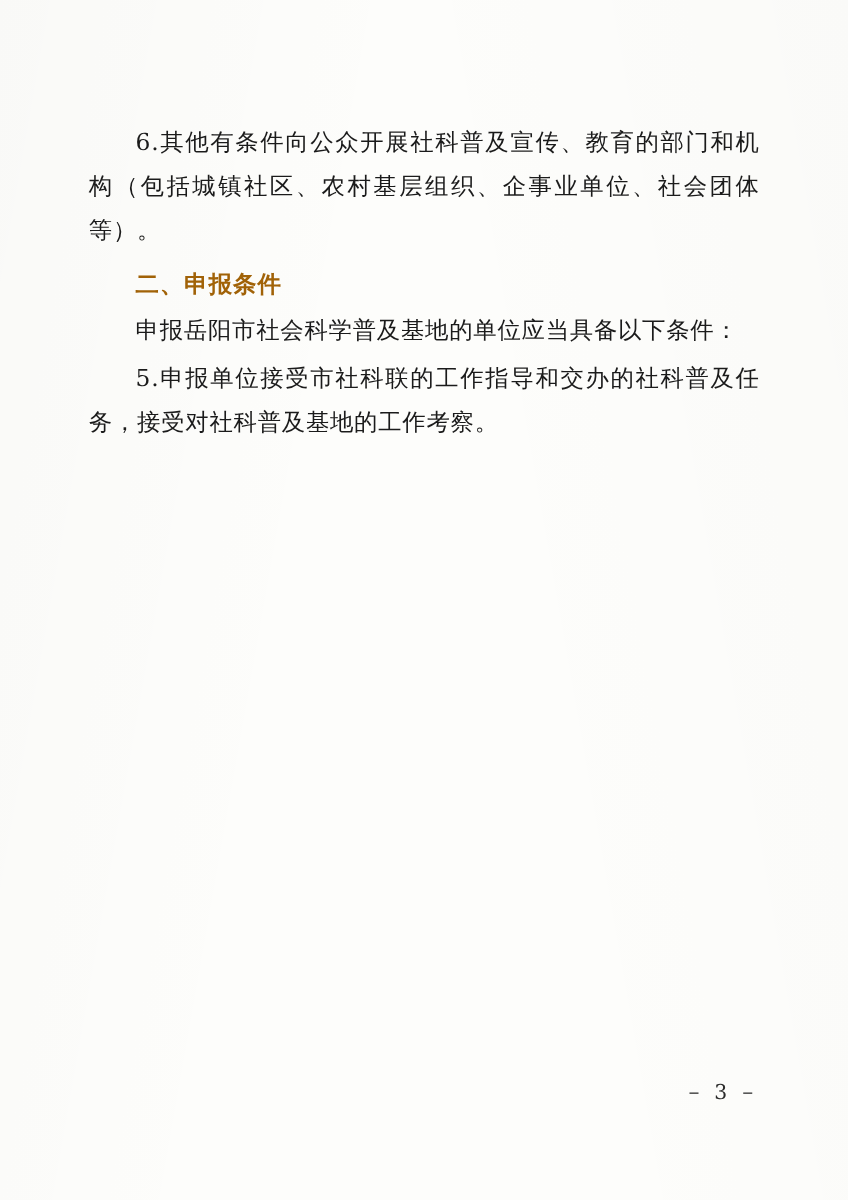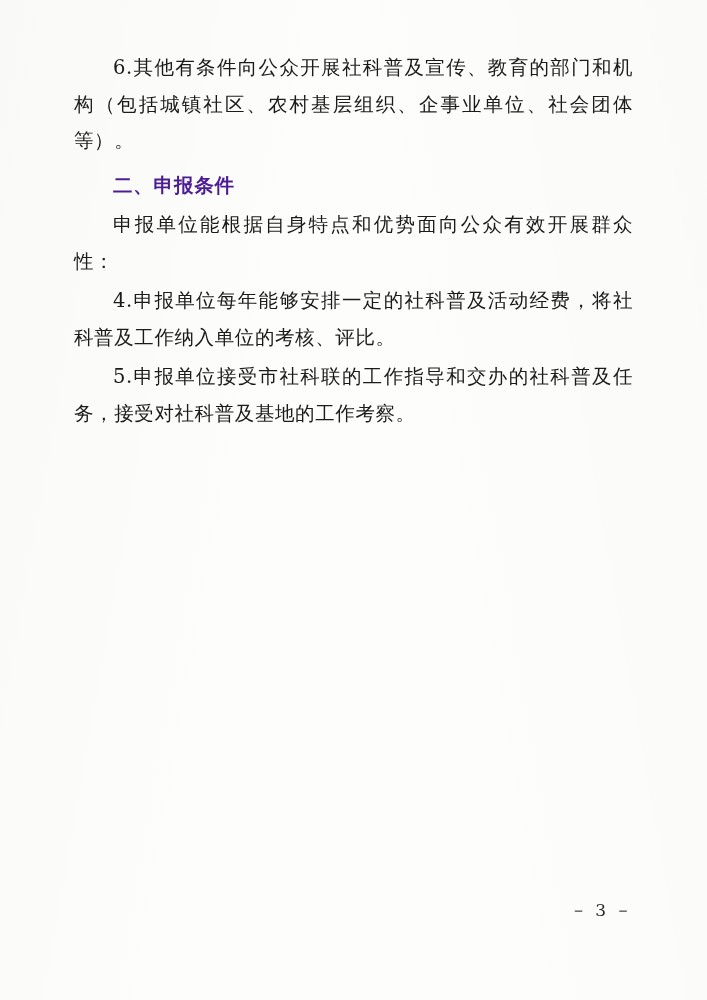--- a/index.html
+++ b/index.html
@@ -13,21 +13,21 @@
     overflow: hidden;
     font-family: "DejaVu Serif", "Liberation Serif", serif;
     color: #1a1a1a;
   }
   .page {
     position: relative;
     width: 707px;
     height: 1000px;
     background: #fdfdfb;
     box-sizing: border-box;
-    padding: 50px 74px 40px 74px;
+    padding: 101px 74px 40px 74px;
   }
   
   .page::before {
     content: "";
     position: absolute;
     left: 0; top: 0; right: 0; bottom: 0;
     background:
       linear-gradient(100deg, rgba(0,0,0,0.015) 0%, rgba(255,255,255,0) 40%),
       linear-gradient(260deg, rgba(0,0,0,0.012) 0%, rgba(255,255,255,0) 45%);
     pointer-events: none;
@@ -49,21 +49,21 @@
     text-indent: 2em;
   }
   p.heading {
     margin: 0 0 3px 0;
     font-size: 19.5px;
     line-height: 36.5px;
     letter-spacing: 0.8px;
     text-indent: 2em;
     font-weight: bold;
     font-family: "DejaVu Sans", "Liberation Sans", sans-serif;
-    color: #4c1d95;
+    color: #a16207;
   }
   .spacer-sm { height: 5px; }
   .page-number {
     position: absolute;
     right: 74px;
     bottom: 78px;
     font-size: 17px;
     letter-spacing: 1.5px;
     color: #2a2a2a;
     z-index: 2;
@@ -75,26 +75,25 @@
 <div class="page">
 
   <div class="doc-body">
 
     <p class="para indent">6.其他有条件向公众开展社科普及宣传、教育的部门和机构（包括城镇社区、农村基层组织、企事业单位、社会团体等）。</p>
 
     <div class="spacer-sm"></div>
 
     <p class="heading">二、申报条件</p>
 
-    <p class="para indent">申报单位能根据自身特点和优势面向公众有效开展群众性：</p>
+    <p class="para indent">申报岳阳市社会科学普及基地的单位应当具备以下条件：</p>
 
 
 
 
-    <p class="para indent">4.申报单位每年能够安排一定的社科普及活动经费，将社科普及工作纳入单位的考核、评比。</p>
 
     <p class="para indent">5.申报单位接受市社科联的工作指导和交办的社科普及任务，接受对社科普及基地的工作考察。</p>
 
     <div class="spacer-sm"></div>
 
 
 
   </div>
 
   <div class="page-number">－ 3 －</div>

